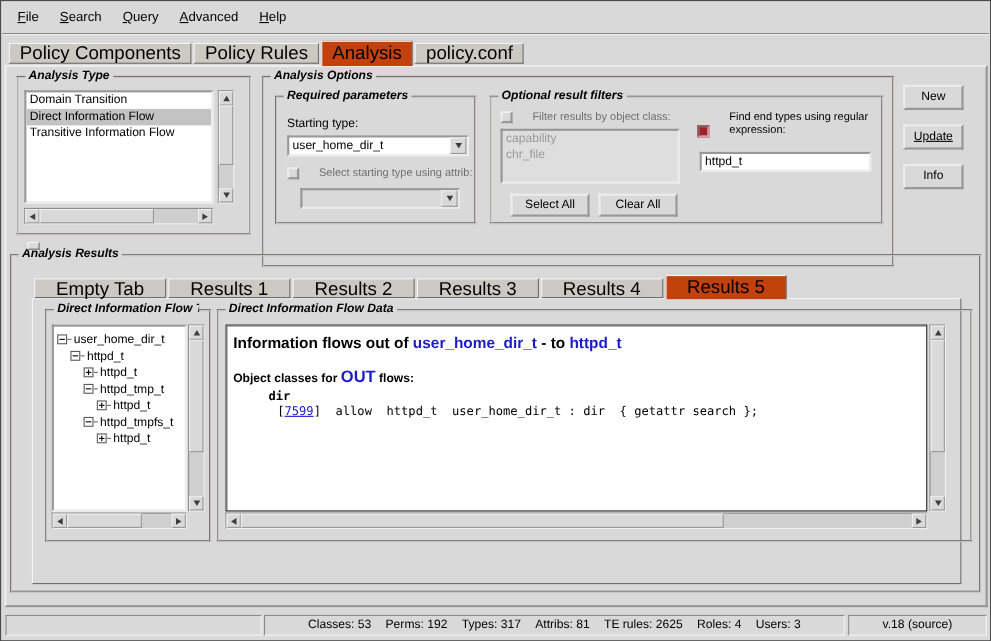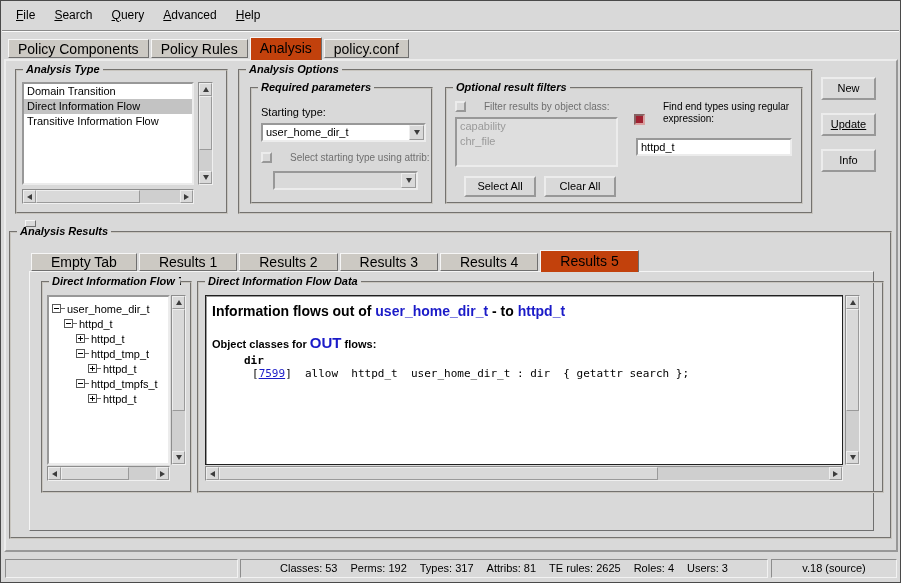--- a/index.html
+++ b/index.html
@@ -10,21 +10,21 @@
   
   .raised1 { border:1px solid; border-color:#f5f5f5 #6f6f6f #6f6f6f #f5f5f5; background:#d9d9d9; }
 
   
   .menubar { position:absolute; left:1px; top:1px; right:1px; height:29px; padding:3px 4px 0 6px; border-bottom:1px solid #8a8a8a; box-shadow:0 1px 0 #fbfbfb; background:#d9d9d9; z-index:5; }
   .menu-item { display:inline-block; padding:3px 8px; font-size:12px; cursor:default; }
   .menu-item::first-letter { text-decoration:underline; }
 
   
   .tabbar { position:absolute; display:flex; align-items:flex-end; z-index:4; }
-  .tab { height:19px; line-height:18px; padding:0 9px; background:#ccc9c3; border:1px solid; border-color:#f5f5f5 #6f6f6f #6f6f6f #f5f5f5; margin-right:2px; margin-bottom:2px; white-space:nowrap; cursor:default; font-size:14px; }
+  .tab { height:19px; line-height:18px; padding:0 9px; background:#ccc9c3; border:1px solid; border-color:#f5f5f5 #6f6f6f #6f6f6f #f5f5f5; margin-right:2px; margin-bottom:2px; white-space:nowrap; cursor:default; font-size:17px; }
   .tab.active { height:23px; line-height:21px; background:#c2410c; border-bottom:none; margin-bottom:0; }
   .tabbar-results .tab { margin-bottom:1px; height:18px; line-height:17px; padding:0 19px; }
   .tabbar-results .tab.active { height:22px; line-height:20px; margin-bottom:0; }
 
   .content-box { position:absolute; left:3px; top:58px; width:894px; height:493px; border:2px outset #ececec; background:#d9d9d9; z-index:1; }
 
   .lframe { position:absolute; border:2px groove #c8c5bf; z-index:2; }
   .lf-title { position:absolute; top:-8px; left:6px; background:#d9d9d9; padding:0 3px; font-weight:bold; font-style:italic; font-size:11px; white-space:nowrap; max-width:140px; overflow:hidden; }
 
   
@@ -140,21 +140,21 @@
         </div>
         <div class="sb-trough">
           <div class="sb-thumb"></div>
         </div>
         <div class="sb-btn">
           <div class="arr arr-right"></div>
         </div>
       </div>
   </div>
 
-  <div class="lframe" style="left:237px; top:68px; width:575px; height:145px;">
+  <div class="lframe" style="left:237px; top:68px; width:575px; height:174px;">
     <span class="lf-title">Analysis Options</span>
 
     <div class="lframe" style="left:10px; top:16px; width:183px; height:117px;">
       <span class="lf-title">Required parameters</span>
       <span class="lbl" style="left:9px; top:17px;">Starting type:</span>
       <div class="combo" style="left:9px; top:34px; width:165px; height:19px;">
         <span class="val">user_home_dir_t</span>
         <span class="arrow-btn">
             <span class="arr arr-down"></span>
           </span>

